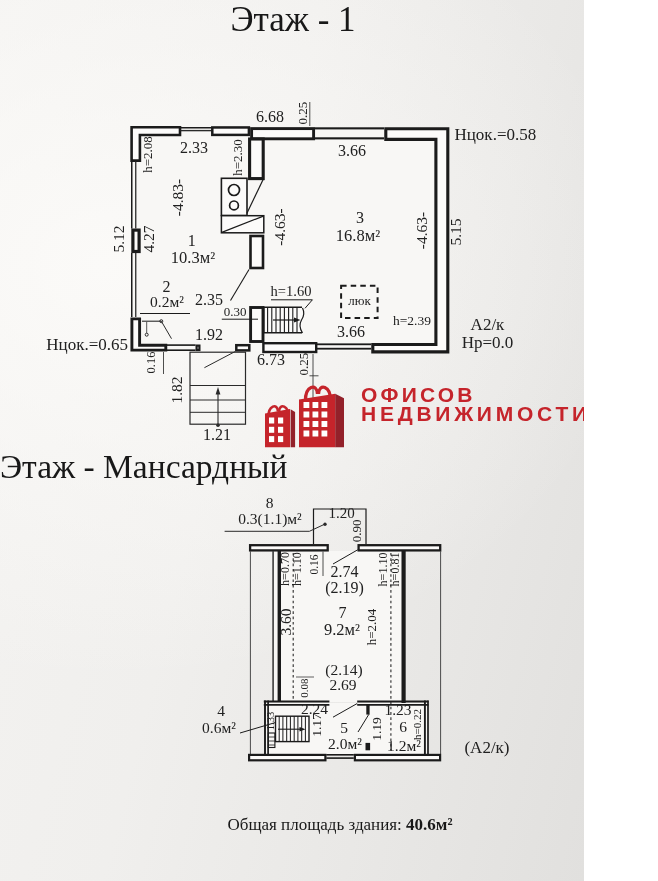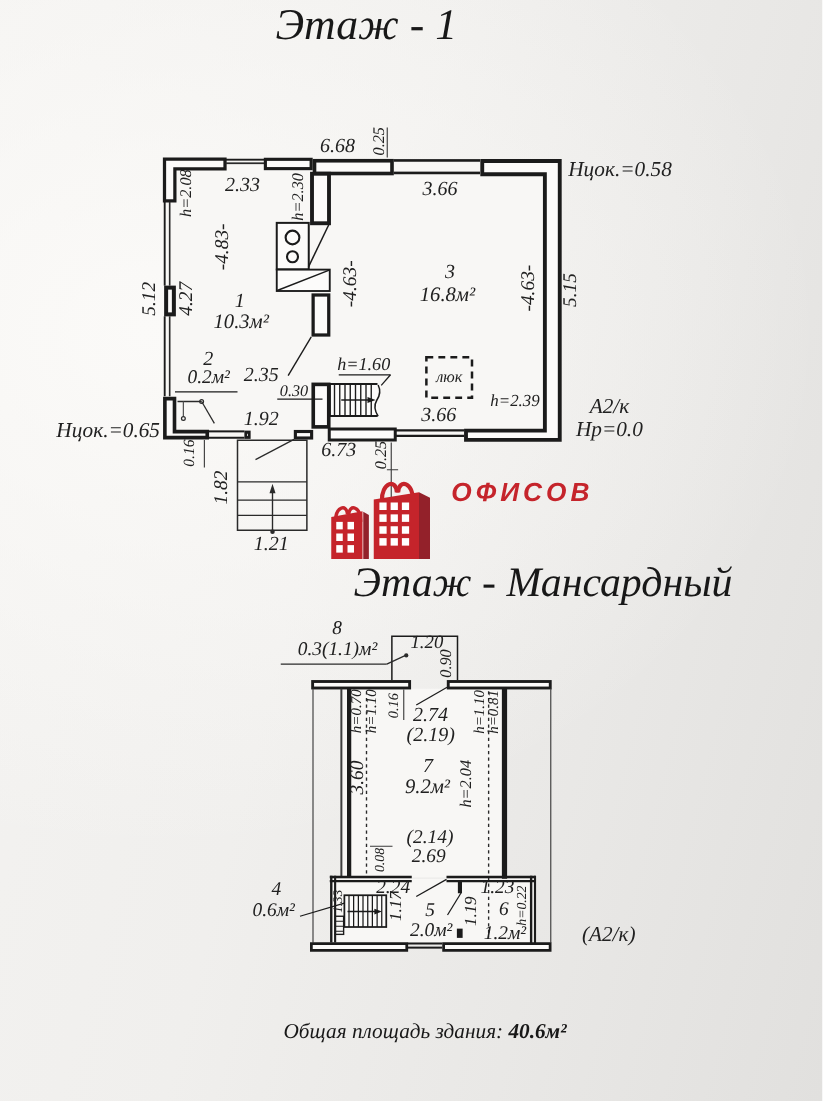--- a/index.html
+++ b/index.html
@@ -1,20 +1,20 @@
 <!DOCTYPE html>
 <html><head>
 <meta charset="utf-8">
 <style>
   html,body { margin:0; padding:0; }
-  .page { position:relative; width:658px; height:881px; overflow:hidden;
+  .page { position:relative; width:584px; height:881px; overflow:hidden;
     background:
       radial-gradient(ellipse 900px 700px at 18% 30%, rgba(252,251,249,0.9) 0%, rgba(252,251,249,0) 60%),
       linear-gradient(104deg, #f4f3f1 0%, #f0efed 40%, #e9e8e6 70%, #e1e0de 100%);
-    font-family: "Liberation Serif", serif; font-style: italic; }
+    font-family: "Liberation Serif", serif; }
   .abs { position:absolute; }
 </style>
 </head>
 <body>
 <div class="page">
 
 <div class="abs" style="left:0; top:0px; width:586px; text-align:center; font-size:35px; color:#181818; filter:blur(0.3px);">Этаж - 1</div>
 
 <svg class="abs" style="left:0; top:0; filter:blur(0.35px);" width="658" height="881" viewBox="0 0 658 881">
 <g>
@@ -410,18 +410,19 @@
         <rect x="16" y="36.5" width="5.2" height="6"></rect>
     <rect x="7" y="45.8" width="5.2" height="6"></rect>
         <rect x="16" y="45.8" width="5.2" height="6"></rect>
     <rect x="7" y="55.1" width="5.2" height="6"></rect>
         <rect x="16" y="55.1" width="5.2" height="6"></rect>
   </g>
 </svg>
 
 <div class="abs" style="left:361px; top:382.5px; font-family:'Liberation Sans',sans-serif; font-weight:bold; font-size:21px; letter-spacing:3.2px; color:#c5242b;">ОФИСОВ</div>
 
-
-
-<div class="abs" style="left:0; top:448px; width:586px; text-align:right; font-size:33.5px; color:#181818; filter:blur(0.3px);">Этаж - Мансардный</div>
+<div class="abs" style="left:361px; top:402px; font-family:'Liberation Sans',sans-serif; font-weight:bold; font-size:21px; letter-spacing:3.75px; color:#c5242b;">НЕДВИЖИМОСТИ</div>
+
+
+<div class="abs" style="left:0; top:448px; width:586px; text-align:left; font-size:33.5px; color:#181818; filter:blur(0.3px);">Этаж - Мансардный</div>
 
 <div class="abs" style="left:0; top:815px; width:680px; text-align:center; font-size:17px; color:#181818; filter:blur(0.25px);">Общая площадь здания: <b>40.6м²</b></div>
 </div>
 
 </body></html>

